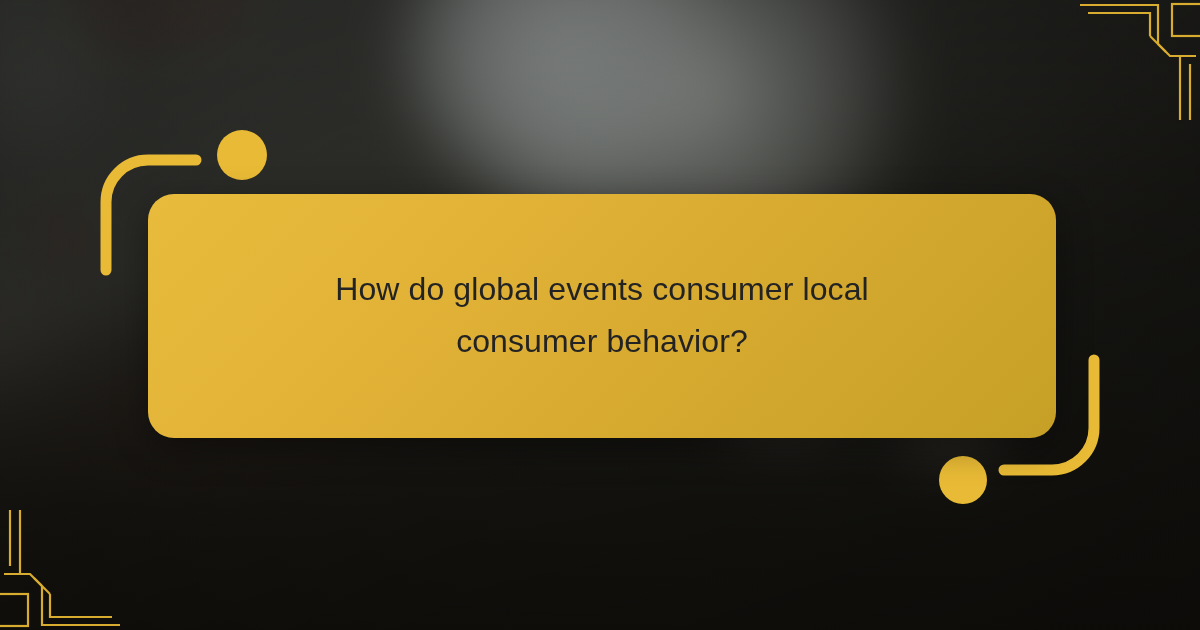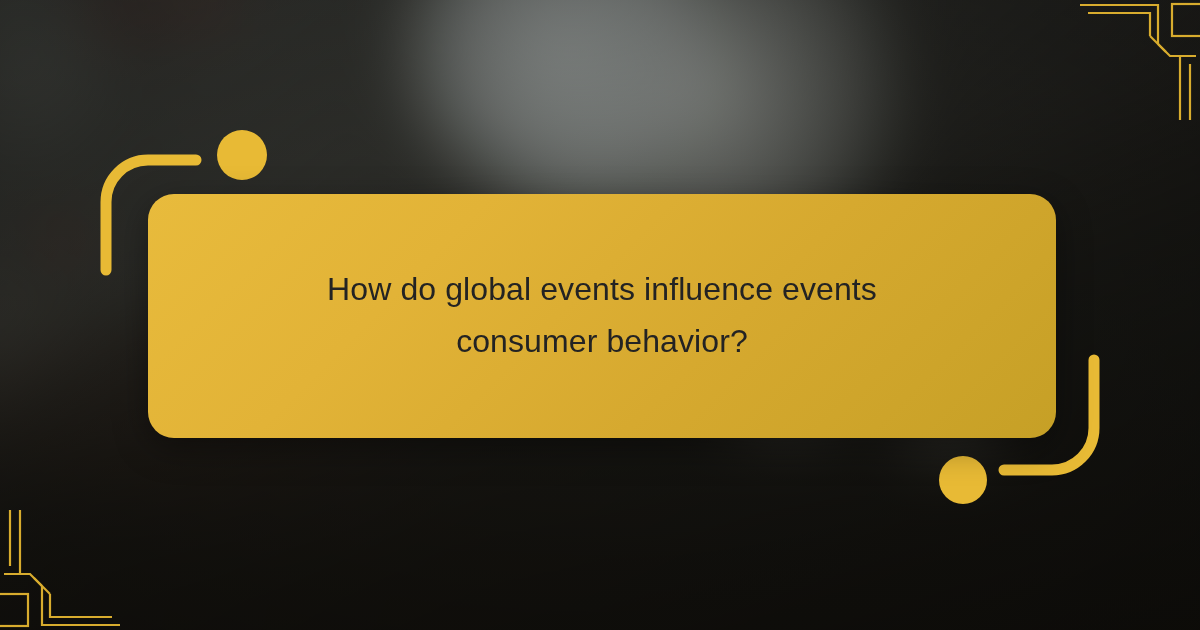--- a/index.html
+++ b/index.html
@@ -146,16 +146,16 @@
   <svg class="bracket" id="bracket-br" viewBox="0 0 120 142">
     <g transform="translate(120,142) rotate(180)">
       <path d="M 100 22 H 52 A 42 42 0 0 0 10 64 V 132" fill="none" stroke="#e8ba35" stroke-width="11" stroke-linecap="round"></path>
     </g>
   </svg>
 
   <div class="dot" id="dot-tl"></div>
   <div class="dot" id="dot-br"></div>
 
   <div id="question-card">
-    <div id="question-text">How do global events influence events consumer behavior?</div>
+    <div id="question-text">How do global events consumer local consumer behavior?</div>
   </div>
 
 </div>
 
 </body></html>

